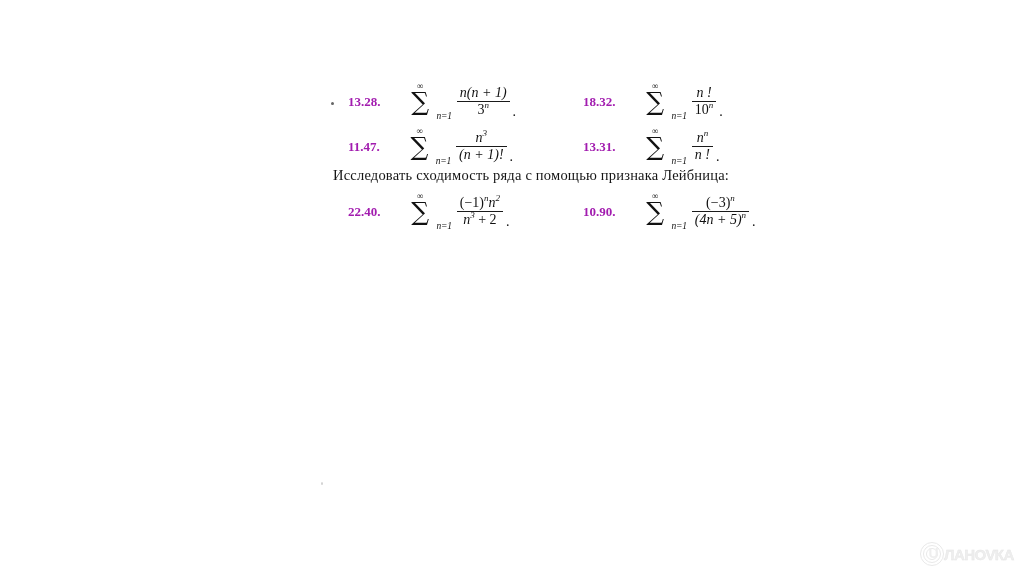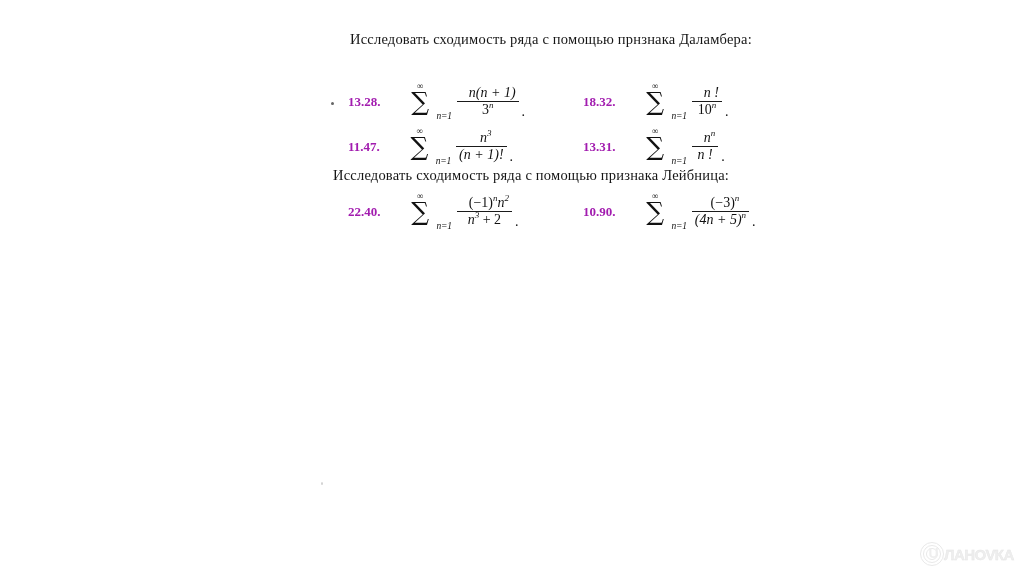--- a/index.html
+++ b/index.html
@@ -90,21 +90,20 @@
     flex-direction: column;
     align-items: center;
     justify-content: center;
     line-height: 1.05;
     margin: 0 1px;
   }
   .frac-num {
     font-size: 14px;
     font-style: italic;
     padding: 0 3px 1px 3px;
-    margin-left: 9px;
   }
   .frac-bar {
     width: 100%;
     height: 1px;
     background: #1a1a1a;
   }
   .frac-den {
     font-size: 14px;
     font-style: italic;
     padding: 1px 3px 0 3px;
@@ -177,21 +176,20 @@
     color: #ededed;
     margin-left: -2px;
     -webkit-text-stroke: 0.4px #e2e2e2;
   }
 </style>
 </head>
 <body>
 
 <div class="page">
 
-  <div class="heading heading-1">Исследовать сходимость ряда с помощью прнзнака Даламбера:</div>
 
   <div class="problem p1328">
     <span class="prob-num">13.28.</span>
     <span class="sum">
       <span class="sum-top">∞</span>
       <span class="sum-sigma">∑</span>
       <span class="sum-bot">n=1</span>
     </span>
     <span class="frac">
       <span class="frac-num">n(n + 1)</span>

